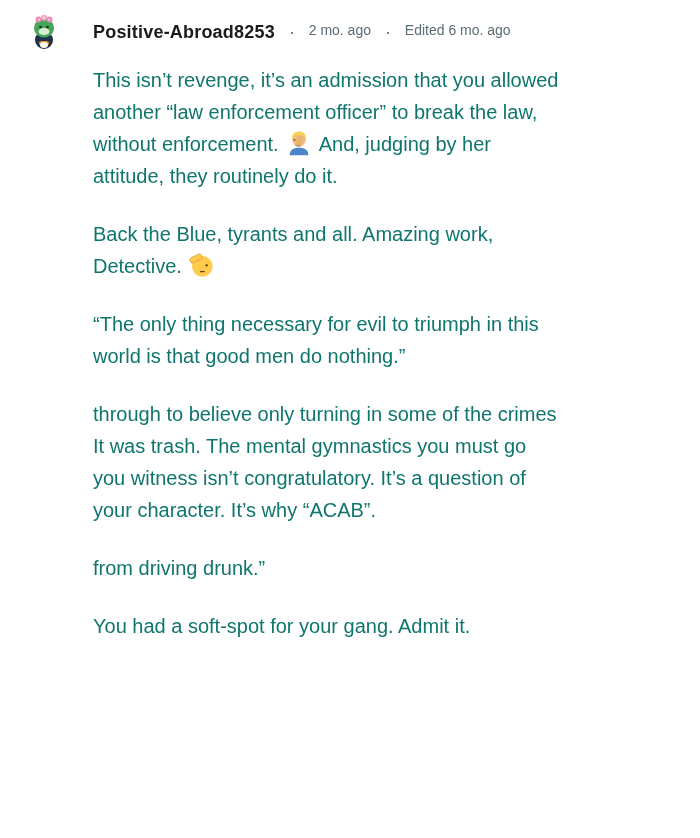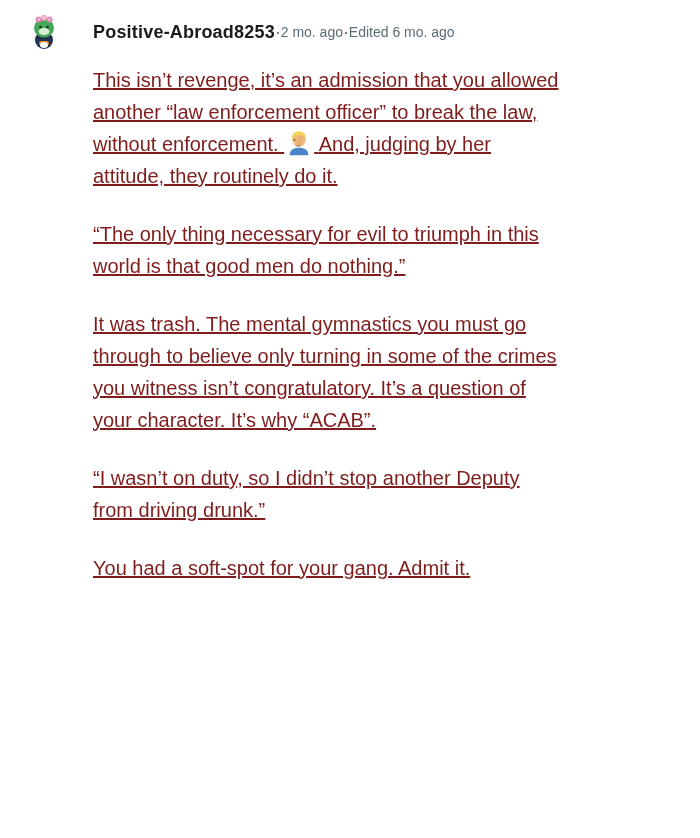--- a/index.html
+++ b/index.html
@@ -24,22 +24,22 @@
   }
   .avatar-wrap {
     width: 28px;
     height: 36px;
     flex: 0 0 auto;
     cursor: pointer;
   }
   .header-text {
     margin-left: 35px;
     display: flex;
-    align-items: center;
-    gap: 0;
+    align-items: flex-start;
+    gap: 14px;
     white-space: nowrap;
   }
   .username {
     font-size: 18px;
     font-weight: 700;
     color: #181c1f;
     letter-spacing: 0.2px;
     cursor: pointer;
   }
   .meta {
@@ -47,24 +47,23 @@
     color: #5b6c74;
   }
   .meta-dot {
     font-size: 17.5px;
     color: #5b6c74;
   }
   .comment-body {
     margin-left: 93px;
     margin-top: 12px;
     margin-right: 20px;
-    color: #7f1d1d;
+    color: #0f766e;
     font-size: 20px;
     line-height: 32px;
-    text-decoration: underline;
   }
   .paragraph {
     margin: 0 0 26px 0;
   }
   .line {
     white-space: nowrap;
   }
   .emoji {
     display: inline-block;
     width: 26px;
@@ -115,33 +114,43 @@
       <circle cx="18" cy="13.5" r="9.5" fill="#f0c083"></circle>
       <path d="M8.2 13 C7.8 5 12.5 2.2 18 2.2 C23.5 2.2 28.2 5 27.8 13 C25.5 8 22.5 6.8 18 6.8 C13.5 6.8 10.5 8 8.2 13 Z" fill="#f5d154"></path>
       <circle cx="11.8" cy="13.5" r="1.2" fill="#5a3a1a"></circle>
       <rect x="14.5" y="7.5" width="9" height="14" rx="4.2" fill="#e9b46f" transform="rotate(16 19 14.5)"></rect>
       <path d="M13.5 21.5 Q16 23 19.5 22" stroke="#8a5a2a" stroke-width="1.1" fill="none" stroke-linecap="round"></path>
     </svg>
   <span> And, judging by her</span></div>
         <div class="line"><span>attitude, they routinely do it.</span></div>
       </div>
       <div class="paragraph">
+        <div class="line"><span>Back the Blue, tyrants and all. Amazing work,</span></div>
+        <div class="line"><span>Detective. </span>
+    <svg class="emoji" viewBox="0 0 36 36">
+      <circle cx="18.5" cy="20" r="14.3" fill="#ffcb4c"></circle>
+      <rect x="0.5" y="5.5" width="18" height="7.6" rx="3.8" fill="#ffcb4c" stroke="#d9972b" stroke-width="1" transform="rotate(-27 9 9)"></rect>
+      <circle cx="24.5" cy="18.5" r="1.7" fill="#664500"></circle>
+      <rect x="15" y="26.2" width="7" height="1.8" rx="0.9" fill="#664500"></rect>
+    </svg>
+  </div>
+      </div>
+      <div class="paragraph">
         <div class="line"><span>“The only thing necessary for evil to triumph in this</span></div>
         <div class="line"><span>world is that good men do nothing.”</span></div>
       </div>
       <div class="paragraph">
+        <div class="line"><span>through to believe only turning in some of the crimes</span></div>
         <div class="line"><span>It was trash. The mental gymnastics you must go</span></div>
-        <div class="line"><span>through to believe only turning in some of the crimes</span></div>
         <div class="line"><span>you witness isn’t congratulatory. It’s a question of</span></div>
         <div class="line"><span>your character. It’s why “ACAB”.</span></div>
       </div>
       <div class="paragraph">
       </div>
       <div class="paragraph">
-        <div class="line"><span>“I wasn’t on duty, so I didn’t stop another Deputy</span></div>
         <div class="line"><span>from driving drunk.”</span></div>
       </div>
       <div class="paragraph">
         <div class="line"><span>You had a soft-spot for your gang. Admit it.</span></div>
       </div>
     </div>
 
 </div>
 
 </body></html>

